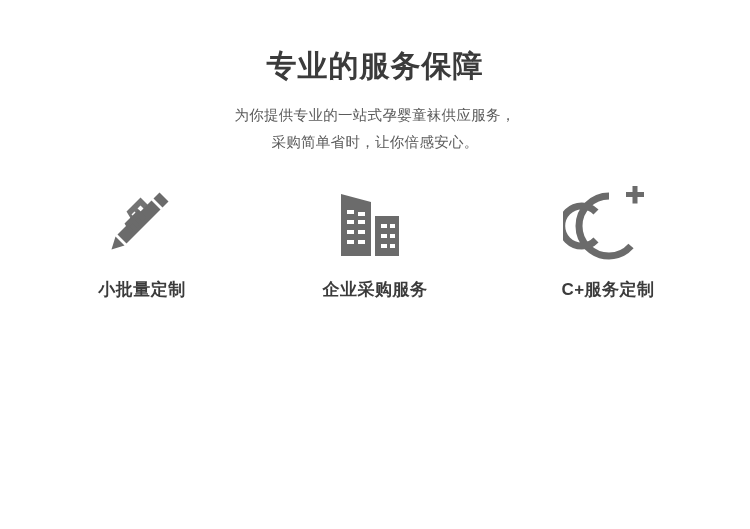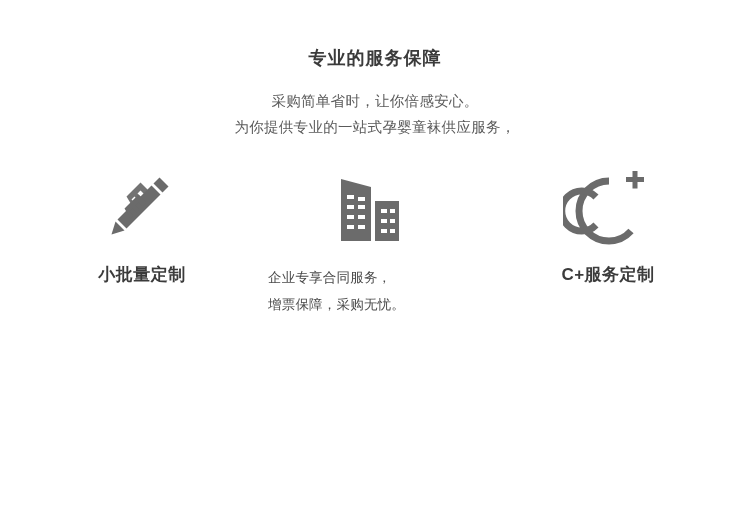--- a/index.html
+++ b/index.html
@@ -18,21 +18,21 @@
     position: relative;
     width: 750px;
     height: 529px;
     box-sizing: border-box;
   }
   .header {
     padding-top: 48px;
     text-align: center;
   }
   .header-title {
-    font-size: 18px;
+    font-size: 30px;
     font-weight: bold;
     color: #3b3b3b;
     letter-spacing: 1px;
     margin: 0 0 18px 0;
     line-height: 1.2;
   }
   .header-sub {
     font-size: 14.5px;
     color: #5a5a5a;
     line-height: 1.85;
@@ -42,21 +42,20 @@
   .columns {
     display: flex;
     justify-content: space-between;
     padding: 28px 28px 0 28px;
     box-sizing: border-box;
   }
   .col {
     width: 228px;
     display: flex;
     flex-direction: column;
-    align-items: center;
   }
   .icon-wrap {
     height: 84px;
     display: flex;
     align-items: center;
     justify-content: center;
     margin-bottom: 12px;
   }
   .col-title {
     font-size: 17px;
@@ -80,22 +79,22 @@
   .col.col-2 .col-desc { padding-left: 14px; }
   .col.col-3 .col-desc { padding-left: 2px; }
 </style>
 </head>
 <body>
 
 <div class="page">
 
   <div class="header">
     <h1 class="header-title">专业的服务保障</h1>
+    <p class="header-sub">为你提供专业的一站式孕婴童袜供应服务，</p>
     <p class="header-sub">采购简单省时，让你倍感安心。</p>
-    <p class="header-sub">为你提供专业的一站式孕婴童袜供应服务，</p>
   </div>
 
   <div class="columns">
 
     <div class="col col-1">
       <div class="icon-wrap">
         <svg width="92" height="80" viewBox="0 0 92 80">
           <g fill="#6b6b6b">
             <path d="M63.5 6.5 L72.5 15.5 L66.5 21.5 L57.5 12.5 Z"></path>
             <path d="M55.5 14.5 L64.5 23.5 L30.5 57.5 L21.5 48.5 Z"></path>
@@ -154,22 +153,21 @@
             <rect x="27" y="54" width="7" height="4"></rect>
             <rect x="50" y="38" width="6" height="4"></rect>
             <rect x="59" y="38" width="5" height="4"></rect>
             <rect x="50" y="48" width="6" height="4"></rect>
             <rect x="59" y="48" width="5" height="4"></rect>
             <rect x="50" y="58" width="6" height="4"></rect>
             <rect x="59" y="58" width="5" height="4"></rect>
           </g>
         </svg>
       </div>
-      <div class="col-desc">企业专享合同服务，
-增票保障，采购无忧。</div>
+      <div class="col-title">企业采购服务</div>
     </div>
 
     <div class="col col-3">
       <div class="icon-wrap">
         <svg width="90" height="80" viewBox="0 0 90 80">
           <path d="M46 10 A30 30 0 1 0 46 70 A30 30 0 0 0 68 60" fill="none" stroke="#6b6b6b" stroke-width="7" stroke-linecap="butt"></path>
           <path d="M33 26 A20 20 0 1 0 33 54" fill="none" stroke="#6b6b6b" stroke-width="7" stroke-linecap="butt"></path>
           <g fill="#6b6b6b">
             <rect x="63" y="6" width="18" height="5"></rect>
             <rect x="69.5" y="-0.5" width="5" height="18"></rect>

